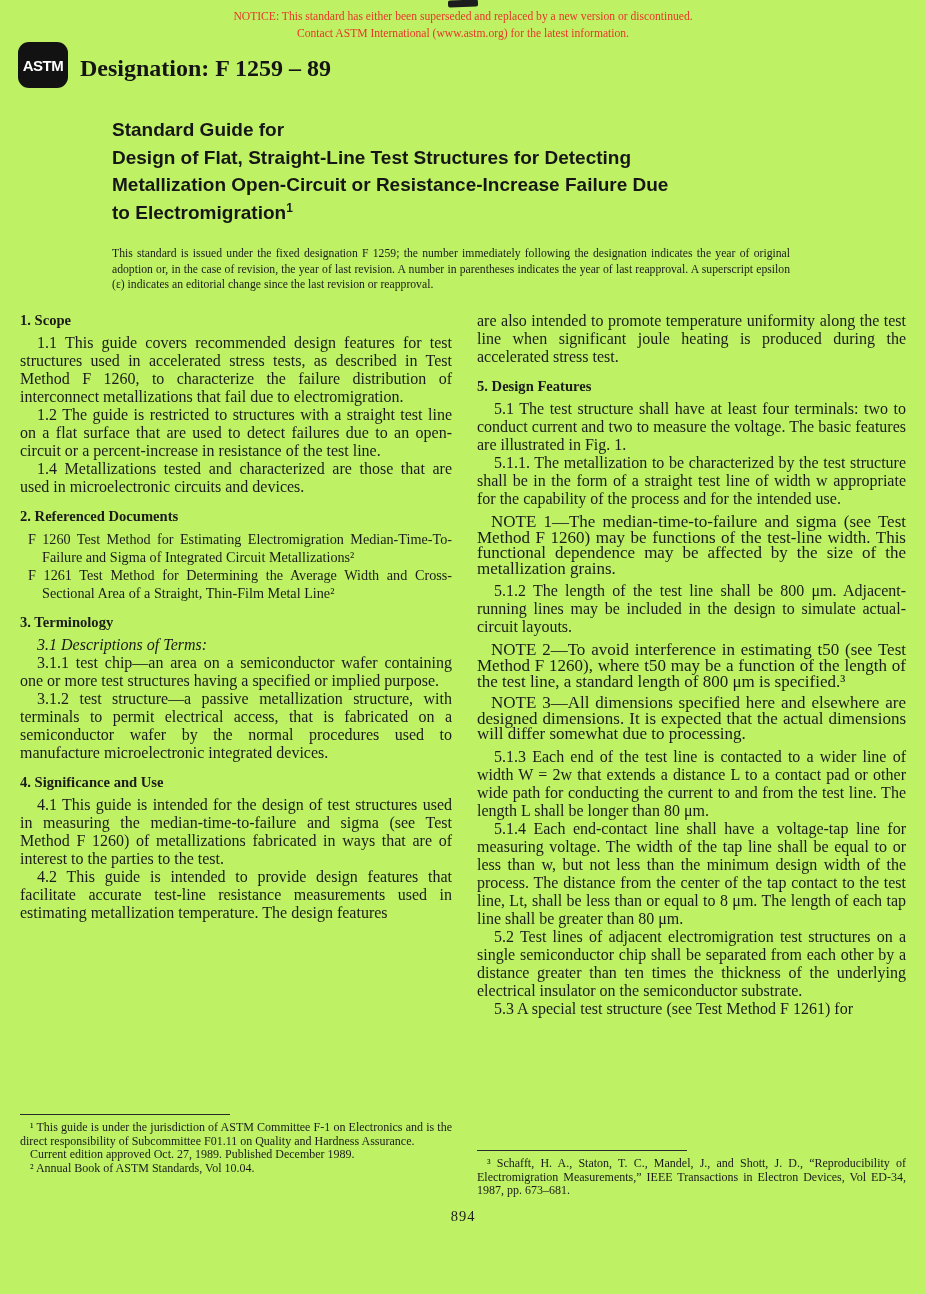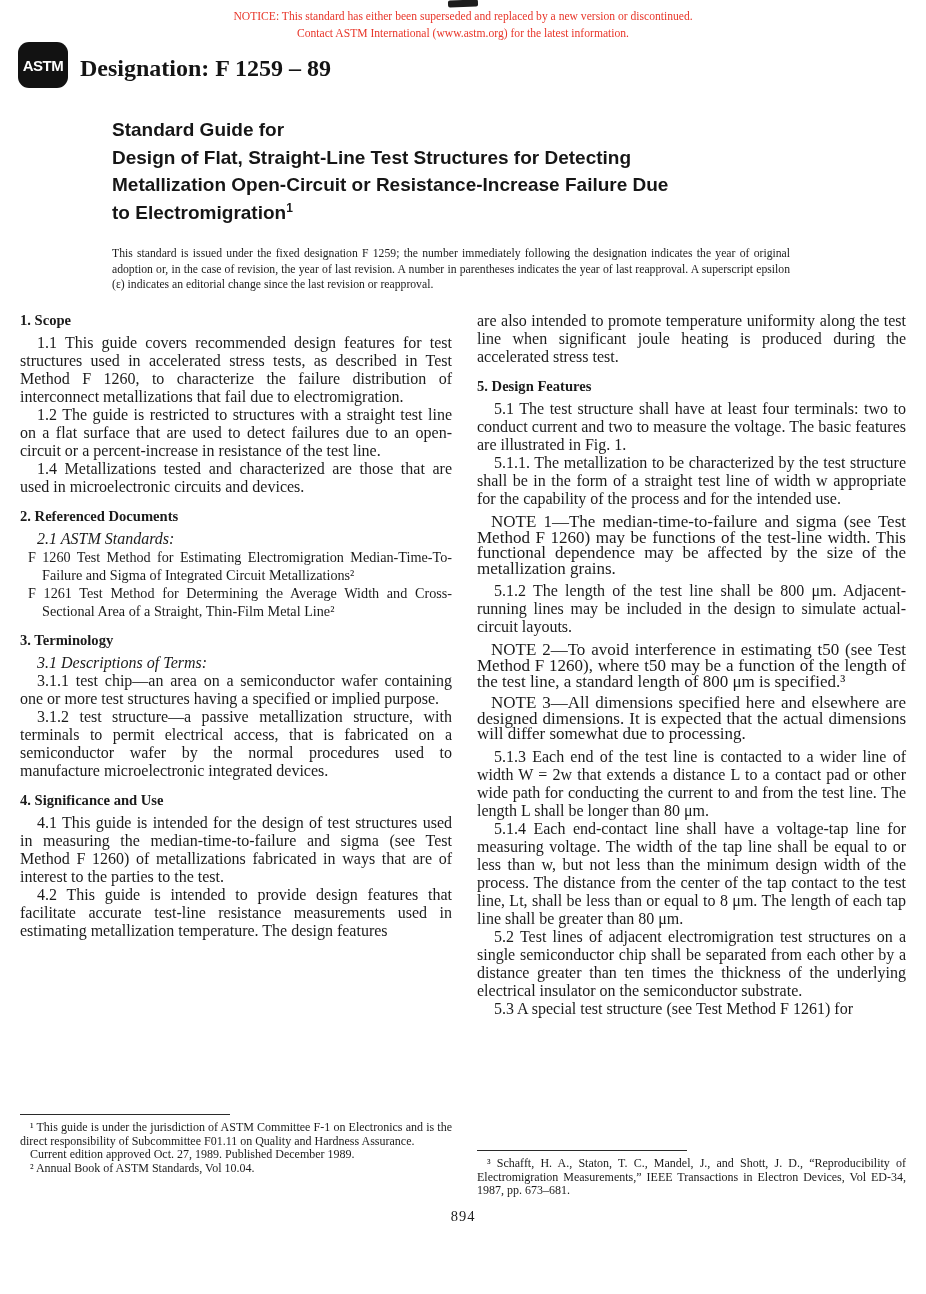--- a/index.html
+++ b/index.html
@@ -2,21 +2,21 @@
 <html><head>
 <meta charset="utf-8">
 <style>
   * { margin: 0; padding: 0; box-sizing: border-box; }
   html, body { width: 926px; background: #e9e9e9; }
   body { font-family: "Liberation Serif", serif; }
   .page {
     position: relative;
     width: 926px;
     height: 1294px;
-    background: #ffffff;
+    background: #bef264;
     color: #1b1b1b;
     overflow: hidden;
   }
 
   .scan-mark {
     position: absolute;
     top: 0px; left: 448px;
     width: 30px; height: 7px;
     background: #1d1d1d;
     border-radius: 2px;
@@ -176,21 +176,20 @@
 
   <p class="issued">This standard is issued under the fixed designation F 1259; the number immediately following the designation indicates the year of original adoption or, in the case of revision, the year of last revision. A number in parentheses indicates the year of last reapproval. A superscript epsilon (ε) indicates an editorial change since the last revision or reapproval.</p>
 
   <div class="col col-left">
     <h3 class="sec">1. Scope</h3>
     <p class="para">1.1 This guide covers recommended design features for test structures used in accelerated stress tests, as described in Test Method F 1260, to characterize the failure distribution of interconnect metallizations that fail due to electromigration.</p>
     <p class="para">1.2 The guide is restricted to structures with a straight test line on a flat surface that are used to detect failures due to an open-circuit or a percent-increase in resistance of the test line.</p>
     <p class="para">1.4 Metallizations tested and characterized are those that are used in microelectronic circuits and devices.</p>
 
     <h3 class="sec">2. Referenced Documents</h3>
-    <p class="para italic">2.1 ASTM Standards:</p>
     <p class="ref">F 1260 Test Method for Estimating Electromigration Median-Time-To-Failure and Sigma of Integrated Circuit Metallizations²</p>
     <p class="ref">F 1261 Test Method for Determining the Average Width and Cross-Sectional Area of a Straight, Thin-Film Metal Line²</p>
 
     <h3 class="sec">3. Terminology</h3>
     <p class="para italic">3.1 Descriptions of Terms:</p>
     <p class="para">3.1.1 test chip—an area on a semiconductor wafer containing one or more test structures having a specified or implied purpose.</p>
     <p class="para">3.1.2 test structure—a passive metallization structure, with terminals to permit electrical access, that is fabricated on a semiconductor wafer by the normal procedures used to manufacture microelectronic integrated devices.</p>
 
     <h3 class="sec">4. Significance and Use</h3>
     <p class="para">4.1 This guide is intended for the design of test structures used in measuring the median-time-to-failure and sigma (see Test Method F 1260) of metallizations fabricated in ways that are of interest to the parties to the test.</p>

